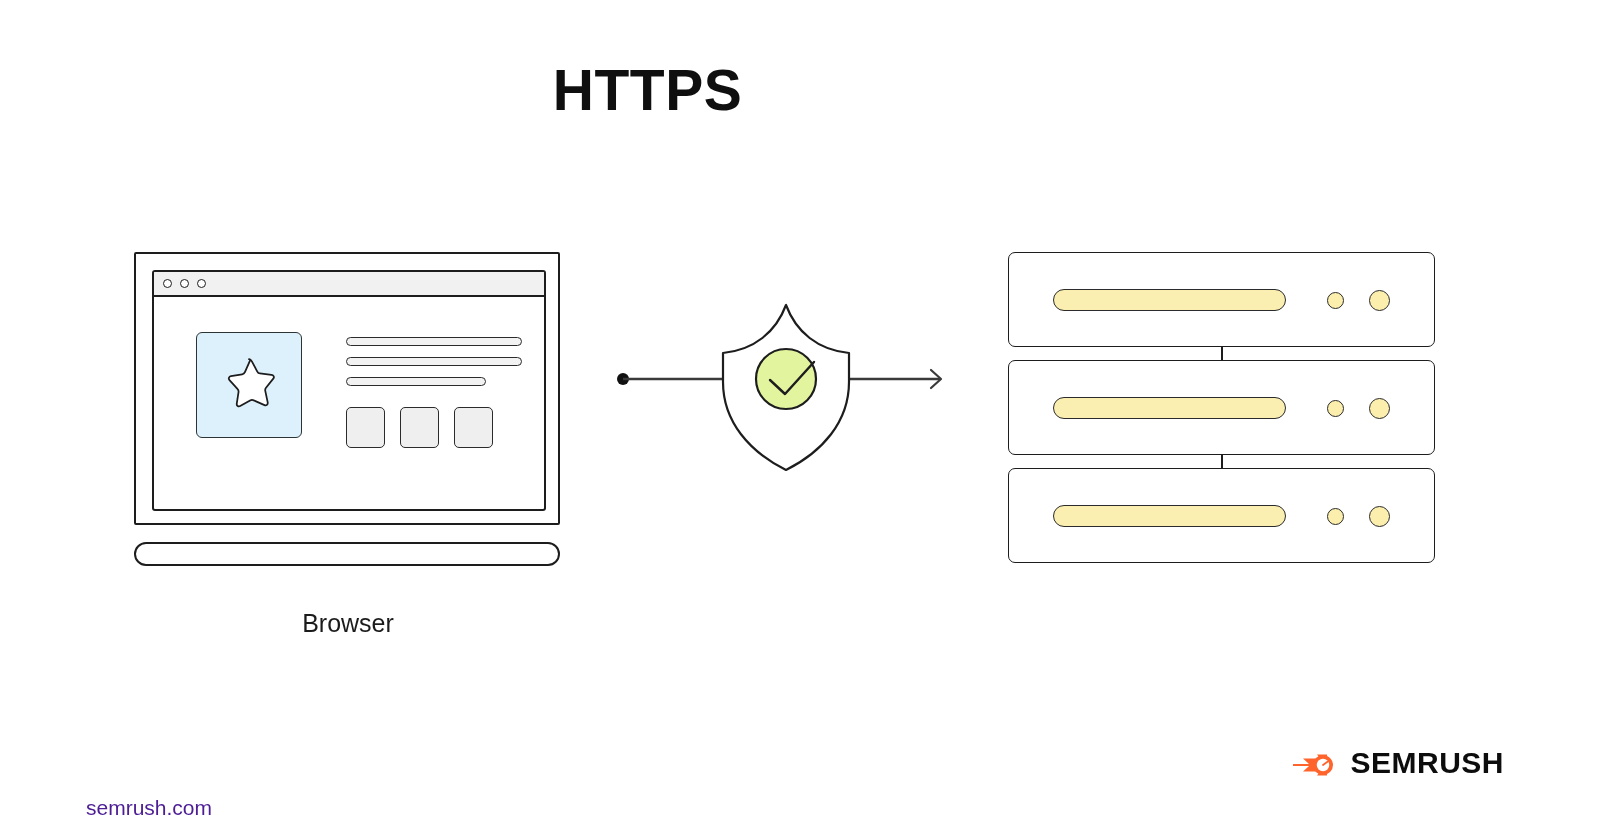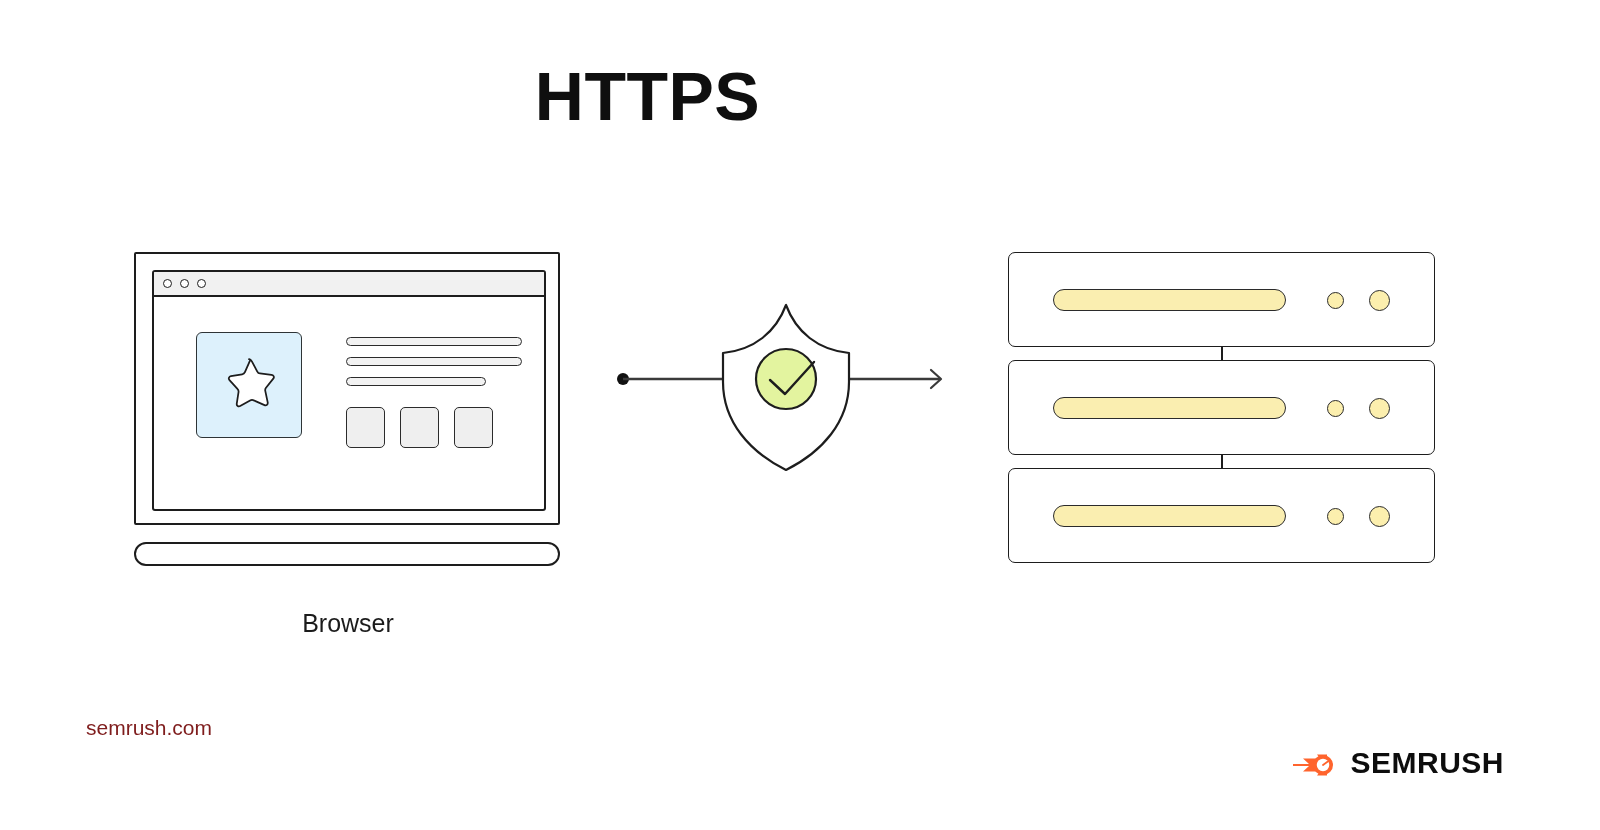--- a/index.html
+++ b/index.html
@@ -19,21 +19,21 @@
     overflow: hidden;
   }
 
   
   .title {
     position: absolute;
     left: 0;
     top: 62px;
     width: 1295px;
     text-align: center;
-    font-size: 68px;
+    font-size: 57px;
     font-weight: 700;
     letter-spacing: 0.5px;
     line-height: 1;
     color: #0f0f0f;
   }
 
   
   .stage {
     position: absolute;
     left: 0;
@@ -179,23 +179,23 @@
     border: 1.7px solid #2b2b2b;
     border-radius: 50%;
     box-sizing: border-box;
   }
   .rack-led.a { left: 318px; top: 39px; width: 17px; height: 17px; }
   .rack-led.b { left: 360px; top: 37px; width: 21px; height: 21px; }
 
   
   .footer-url {
     position: absolute;
-    left: 86px; top: 716px;
+    left: 86px; top: 796px;
     font-size: 21px;
-    color: #7f1d1d;
+    color: #4c1d95;
   }
   .brand {
     position: absolute;
     right: 96px; top: 748px;
     display: flex;
     align-items: flex-start;
     gap: 12px;
   }
   .brand-mark { width: 46px; height: 34px; display: block; }
   .brand-name {

